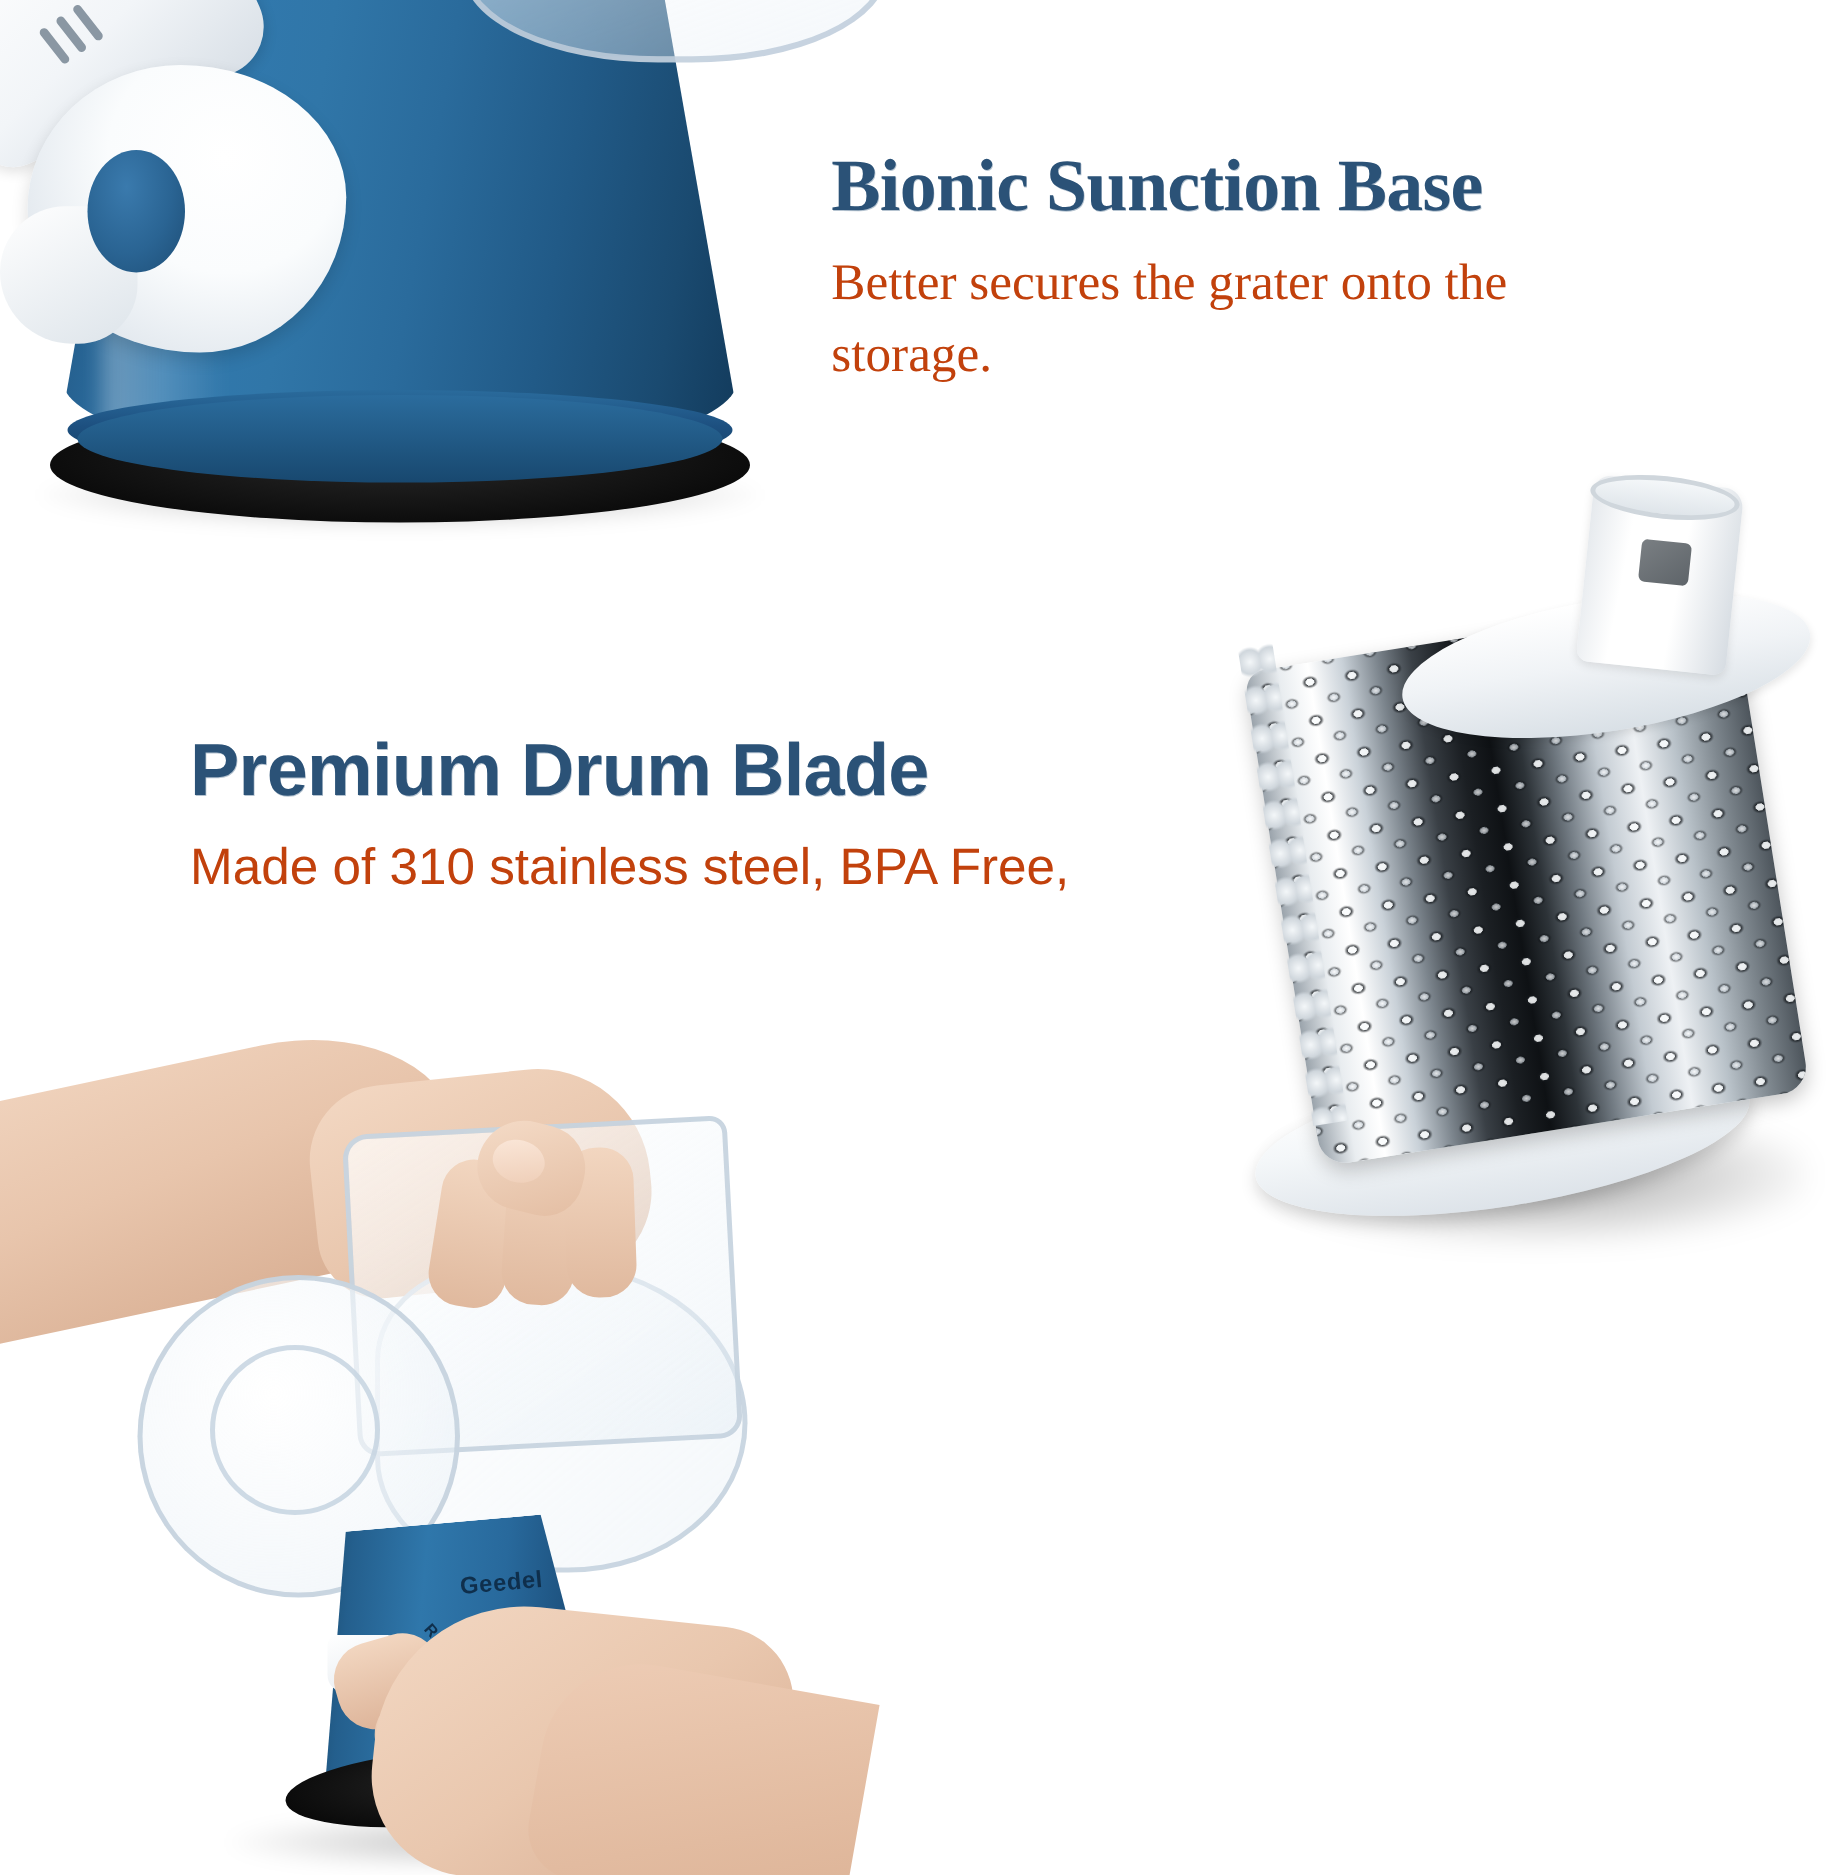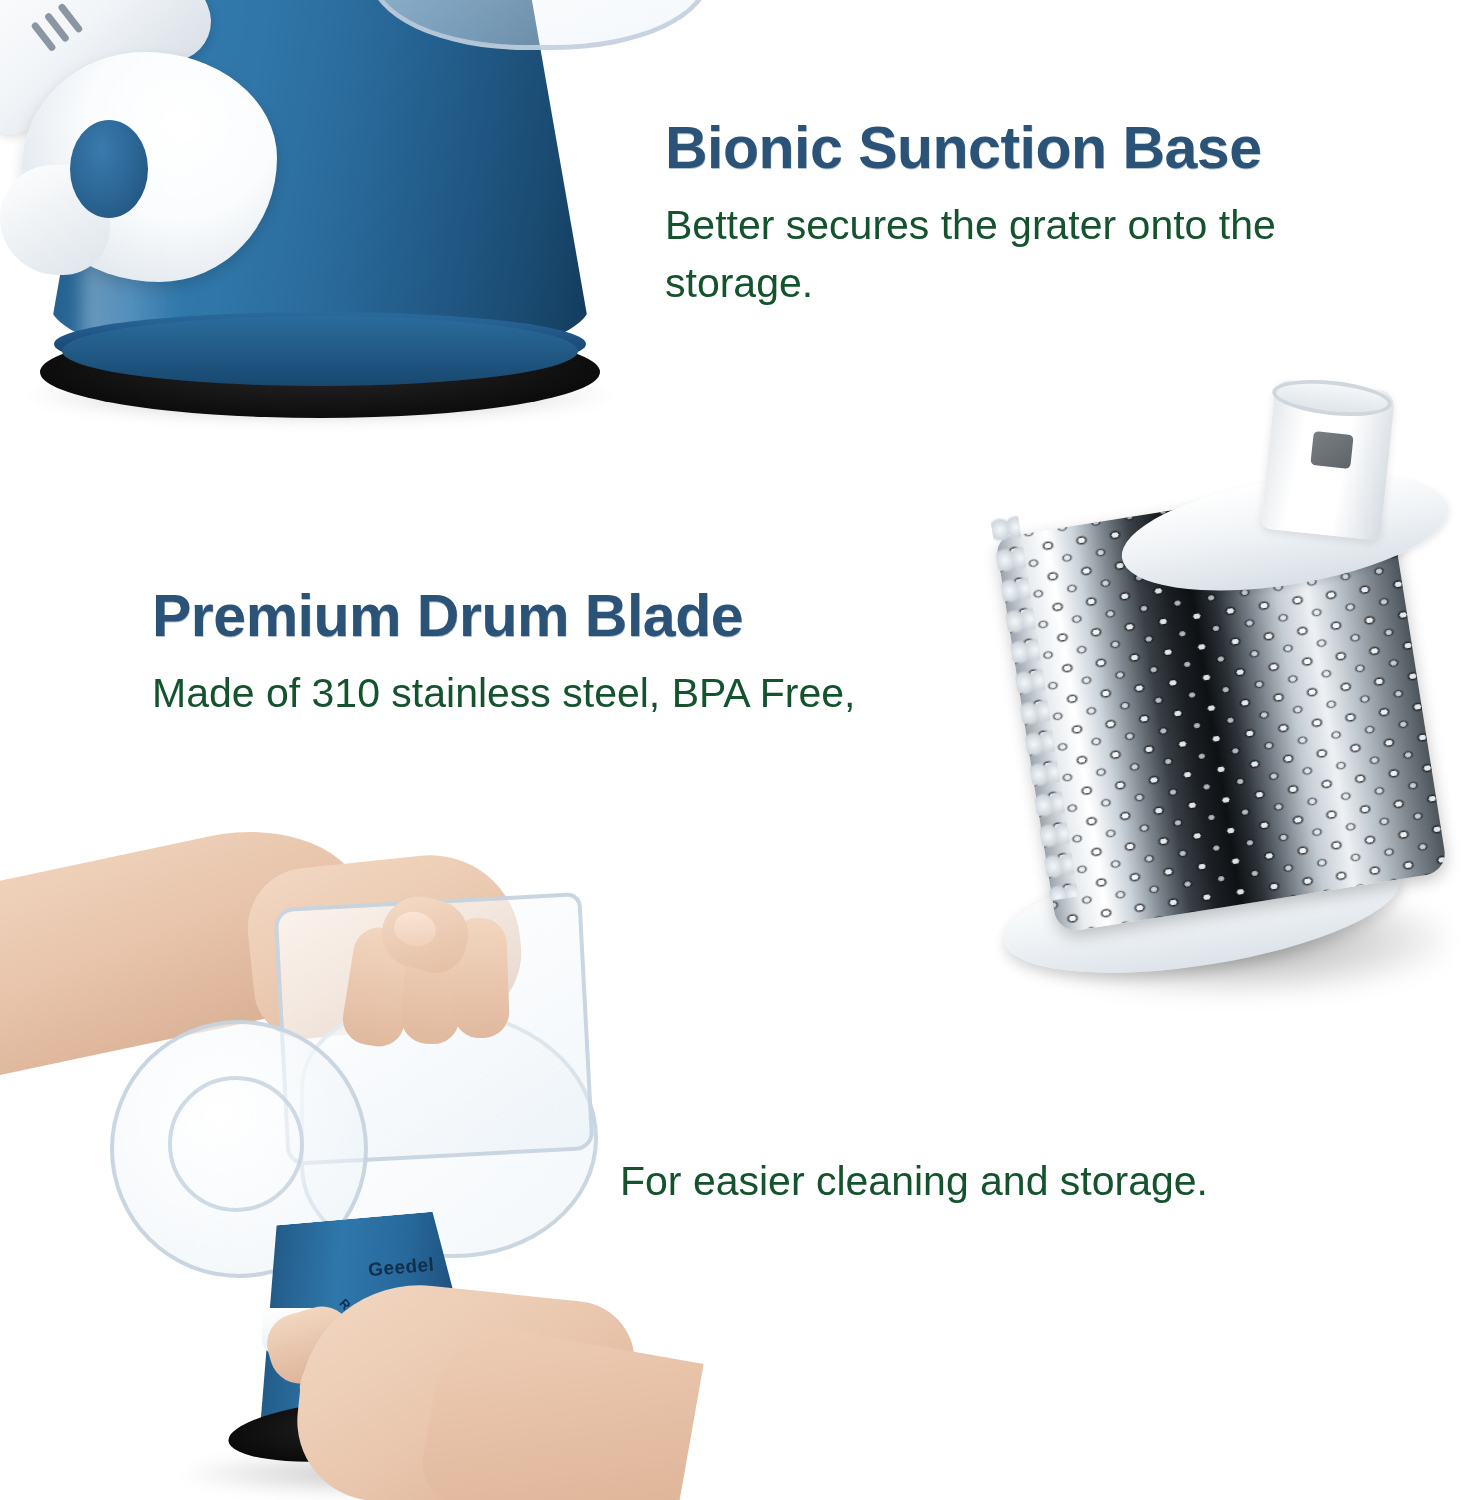--- a/index.html
+++ b/index.html
@@ -11,26 +11,26 @@
   .stage{position:absolute;inset:0;background:#fff;}
 
   
   .feature{position:absolute;}
   .f-title{
     font-size:59px;font-weight:700;letter-spacing:-0.5px;
     color:#2b5277;line-height:1.05;white-space:nowrap;
     text-shadow:0.5px 0.5px 0 rgba(43,82,119,0.35);
   }
   .f-body{
-    font-size:41px;font-weight:400;color:#14532d;line-height:1.42;
+    font-size:41px;font-weight:400;color:#c2410c;line-height:1.42;
     margin-top:16px;
   }
   .f-body span{display:block;}
 
-  #feature-1{left:665px;top:118px;}
+  #feature-1{left:665px;top:118px;font-family:Liberation Serif, serif;}
   #feature-1 .f-body{width:790px;}
   #feature-2{left:152px;top:586px;}
   #feature-2 .f-body{width:860px;}
   #feature-3{left:620px;top:1136px;}
   #feature-3 .f-body{width:760px;}
 
   
   .photo{position:absolute;}
   #photo-base{left:-30px;top:-40px;width:700px;height:500px;}
 
@@ -371,18 +371,15 @@
       <path d="M8 58 l 13 -3 l -7 -9 z" fill="#0f2f4c"></path>
     </svg>
 
     <span class="finger-b fb1"></span>
     <span class="finger-b fb2"></span>
     <div class="hand-bottom"></div>
     <div class="arm-bottom"></div>
   </div>
 
   <div class="feature" id="feature-3">
-    <div class="f-body">
-      <span>For easier cleaning and storage.</span>
-    </div>
   </div>
 
 </div>
 
 </body></html>

